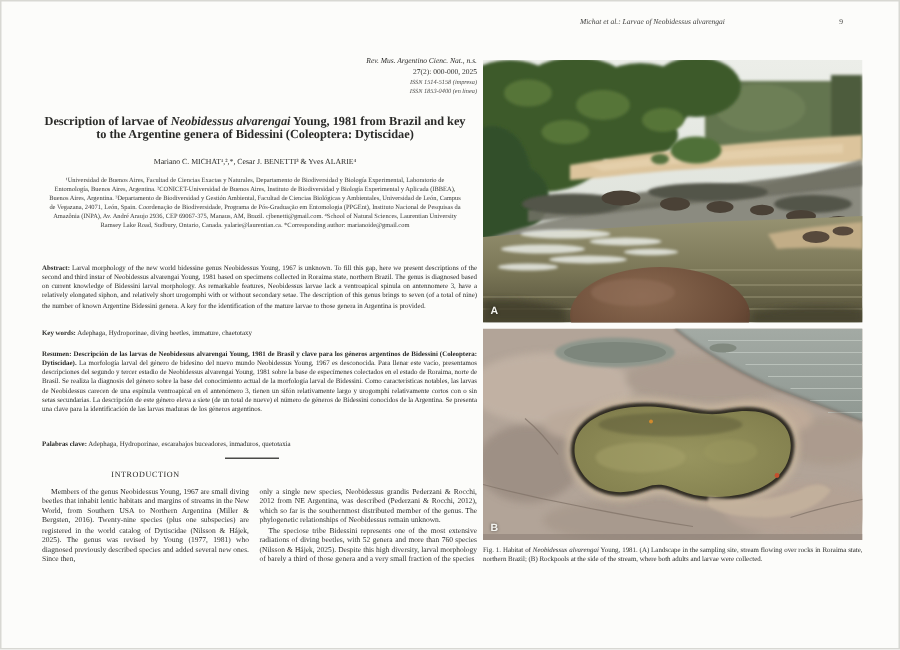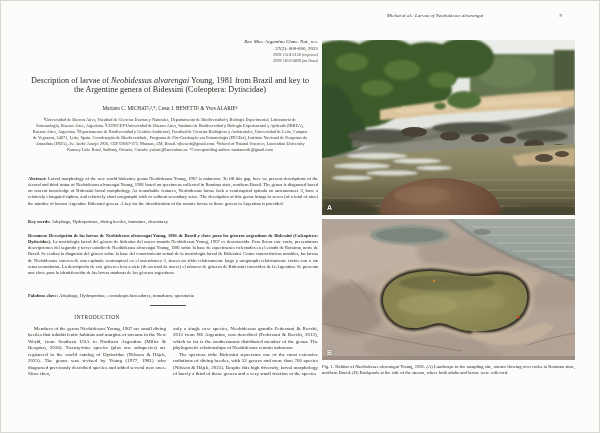--- a/index.html
+++ b/index.html
@@ -21,21 +21,21 @@
     font-size:5px;text-align:right;color:#3c3c3a;
   }
   .journal-block{
     position:absolute;top:39px;left:28px;width:290px;text-align:right;
   }
   .journal-line{font-size:5px;font-style:italic;line-height:6.6px;}
   .journal-line.roman{font-style:normal;}
   .issn-line{font-size:4.2px;font-style:italic;line-height:5.8px;color:#4a4a48;}
   .title{
     position:absolute;top:76px;left:28px;width:284px;margin:0;
-    text-align:center;font-size:8.2px;line-height:9.3px;font-weight:normal;
+    text-align:center;font-size:8.2px;line-height:9.3px;font-weight:bold;
   }
   .title em{font-style:italic;}
   .authors{
     position:absolute;top:105px;left:28px;width:284px;
     text-align:center;font-size:5.2px;
   }
   .affiliations{
     position:absolute;top:117px;left:32px;width:276px;
     text-align:center;font-size:4.3px;line-height:6.0px;color:#383836;
   }

